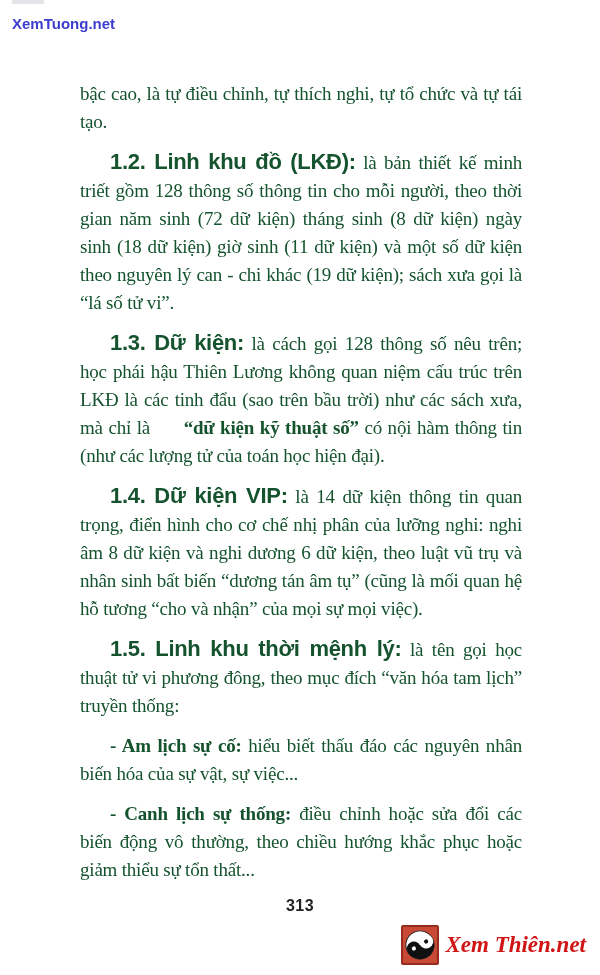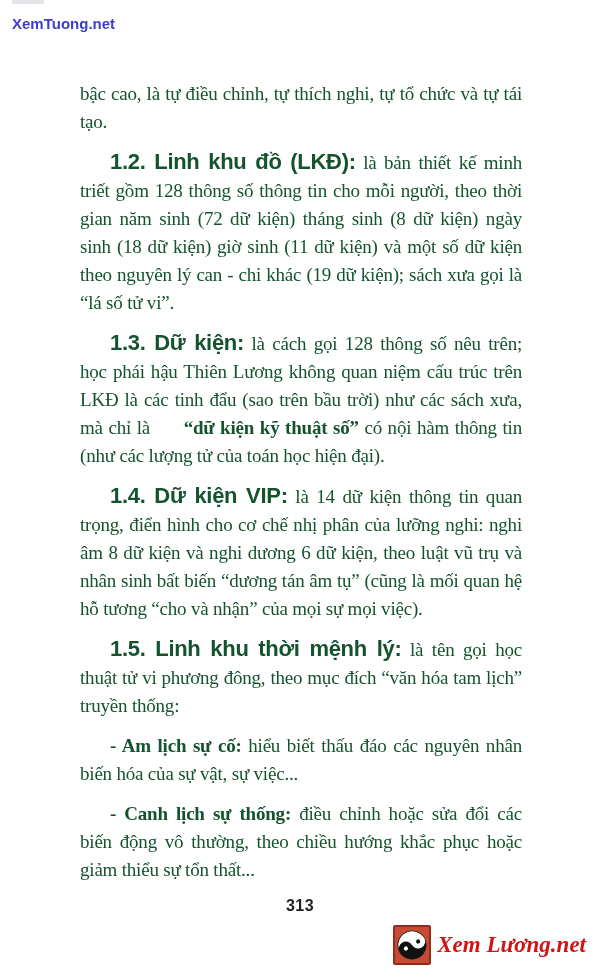--- a/index.html
+++ b/index.html
@@ -97,14 +97,14 @@
       <g transform="rotate(-30 50 50)">
         <circle cx="50" cy="50" r="47" fill="#ffffff" stroke="#1a1a1a" stroke-width="3"></circle>
         <path d="M3 50 A47 47 0 0 0 97 50 Z" fill="#111111"></path>
         <circle cx="26.5" cy="50" r="23.5" fill="#111111"></circle>
         <circle cx="73.5" cy="50" r="23.5" fill="#ffffff"></circle>
         <circle cx="26.5" cy="50" r="7" fill="#ffffff"></circle>
         <circle cx="73.5" cy="50" r="7" fill="#111111"></circle>
       </g>
     </svg>
   </div>
-  <div class="logo-text">Xem Lương.net</div>
+  <div class="logo-text">Xem Thiên.net</div>
 </div>
 
 </body></html>

